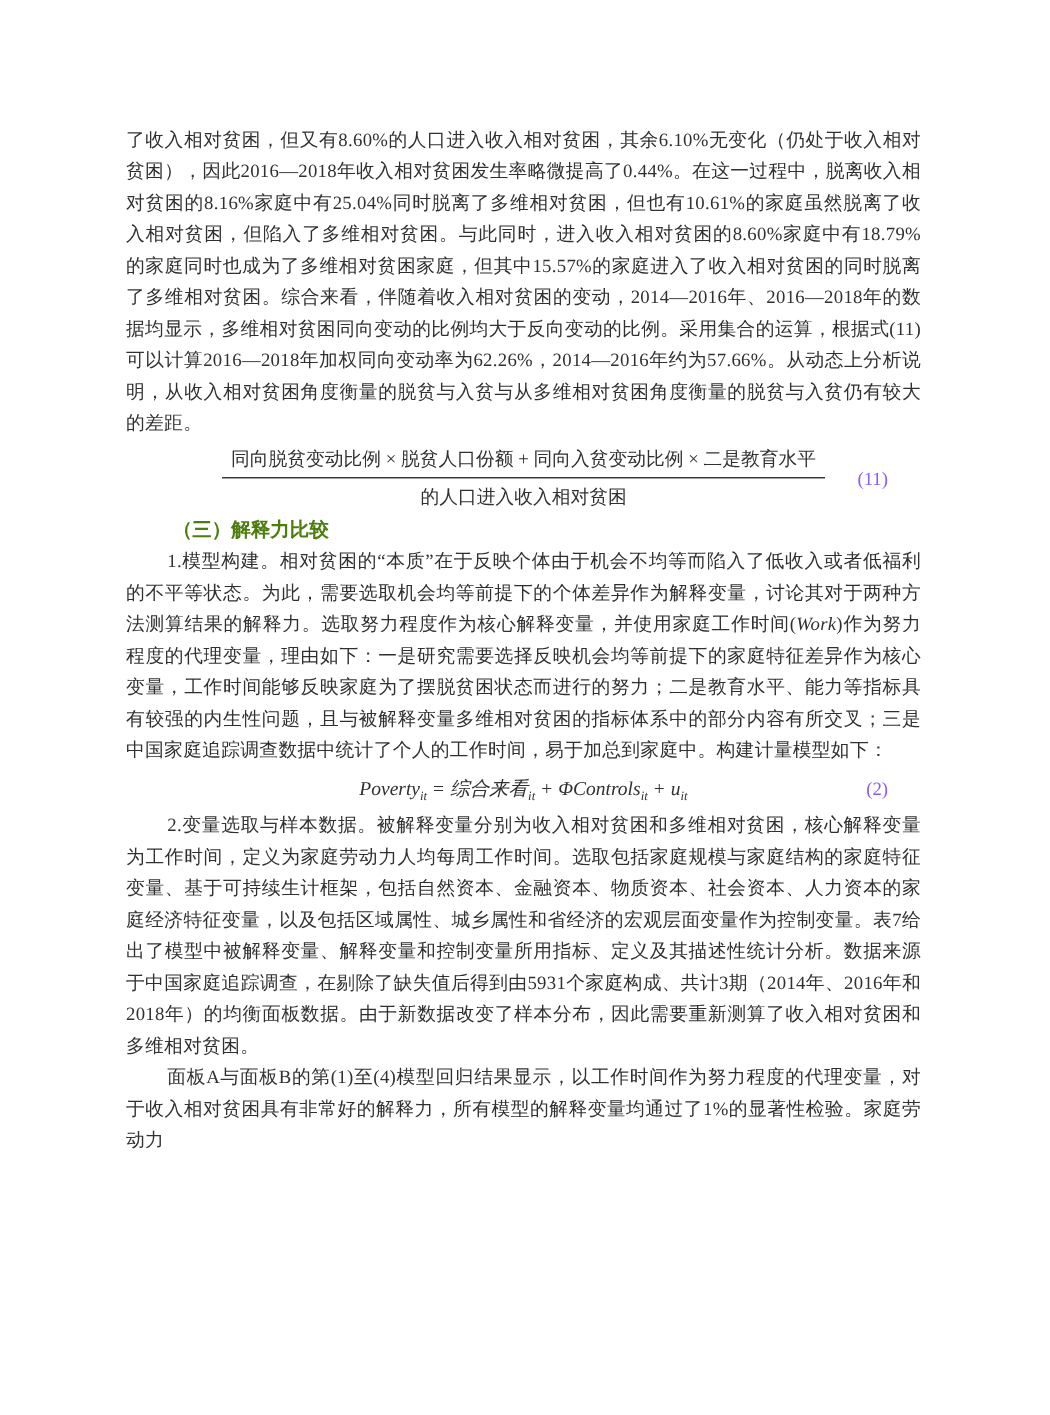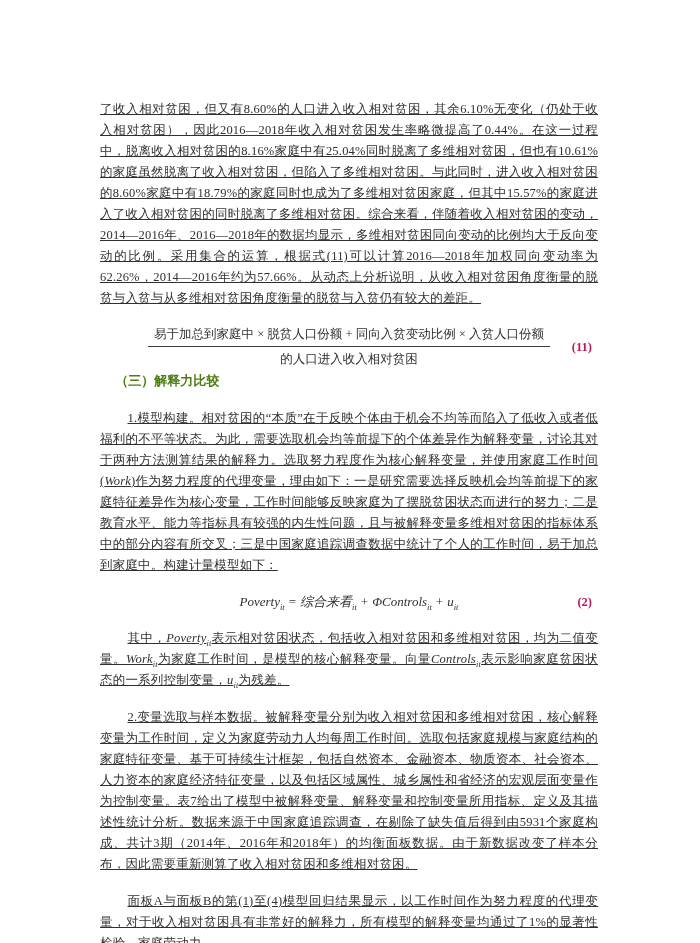--- a/index.html
+++ b/index.html
@@ -3,69 +3,67 @@
 <meta charset="utf-8">
 <style>
   html,body{margin:0;padding:0;background:#ffffff;}
   body{width:700px;height:943px;}
   .page{
     position:relative;width:700px;height:943px;overflow:hidden;background:#ffffff;
     font-family:"Liberation Serif","DejaVu Serif",serif;color:#303030;
   }
   .content{position:absolute;left:84px;top:83px;width:530px;}
   p.para{
-    margin:16px;font-size:12.5px;line-height:21px;text-align:justify;
+    margin:0;font-size:12.5px;line-height:21px;text-align:justify;
     letter-spacing:0.2px;
-    text-decoration:underline;
   }
   p.indent{text-indent:2.2em;}
   i.mvar{font-style:italic;font-family:"Liberation Serif","DejaVu Serif",serif;}
   sub.msub{font-style:italic;font-size:8.5px;line-height:0;}
   .mop{padding:0 4px;font-style:normal;}
   h3.heading{
     margin:0;padding:0;font-family:"Liberation Sans","DejaVu Sans",sans-serif;
     font-weight:700;font-size:13px;line-height:22px;text-indent:2.4em;color:#4d7c0f;
   }
   .formula{position:relative;text-align:center;margin:4px 0 2px 0;font-size:12.5px;line-height:18px;}
   .formula .flabel{
     position:absolute;right:22px;top:50%;transform:translateY(-50%);
-    font-size:12.5px;font-style:normal;color:#be185d;font-weight:bold;
+    font-size:12.5px;font-style:normal;color:#8b5cf6;
   }
   .f11 .frac{display:inline-block;vertical-align:middle;text-align:center;}
   .f11 .num{display:block;border-bottom:1px solid #3c3c3c;padding:0 6px 3px 6px;}
   .f11 .den{display:block;padding-top:3px;}
   .f12{margin:5px 0 4px 0;font-size:13px;line-height:20px;}
 </style>
 </head>
 <body>
 
 <div class="page">
   <div class="content">
 
     <p class="para">了收入相对贫困，但又有8.60%的人口进入收入相对贫困，其余6.10%无变化（仍处于收入相对贫困），因此2016—2018年收入相对贫困发生率略微提高了0.44%。在这一过程中，脱离收入相对贫困的8.16%家庭中有25.04%同时脱离了多维相对贫困，但也有10.61%的家庭虽然脱离了收入相对贫困，但陷入了多维相对贫困。与此同时，进入收入相对贫困的8.60%家庭中有18.79%的家庭同时也成为了多维相对贫困家庭，但其中15.57%的家庭进入了收入相对贫困的同时脱离了多维相对贫困。综合来看，伴随着收入相对贫困的变动，2014—2016年、2016—2018年的数据均显示，多维相对贫困同向变动的比例均大于反向变动的比例。采用集合的运算，根据式(11)可以计算2016—2018年加权同向变动率为62.26%，2014—2016年约为57.66%。从动态上分析说明，从收入相对贫困角度衡量的脱贫与入贫与从多维相对贫困角度衡量的脱贫与入贫仍有较大的差距。</p>
 
     <div class="formula f11">
       <span class="frac">
-        <span class="num">易于加总到家庭中 × 脱贫人口份额 + 同向入贫变动比例 × 入贫人口份额</span>
+        <span class="num">同向脱贫变动比例 × 脱贫人口份额 + 同向入贫变动比例 × 二是教育水平</span>
         <span class="den">的人口进入收入相对贫困</span>
       </span>
       <span class="flabel">(11)</span>
     </div>
 
     <h3 class="heading">（三）解释力比较</h3>
 
 
     <p class="para indent">1.模型构建。相对贫困的“本质”在于反映个体由于机会不均等而陷入了低收入或者低福利的不平等状态。为此，需要选取机会均等前提下的个体差异作为解释变量，讨论其对于两种方法测算结果的解释力。选取努力程度作为核心解释变量，并使用家庭工作时间(<i class="mvar">Work</i>)作为努力程度的代理变量，理由如下：一是研究需要选择反映机会均等前提下的家庭特征差异作为核心变量，工作时间能够反映家庭为了摆脱贫困状态而进行的努力；二是教育水平、能力等指标具有较强的内生性问题，且与被解释变量多维相对贫困的指标体系中的部分内容有所交叉；三是中国家庭追踪调查数据中统计了个人的工作时间，易于加总到家庭中。构建计量模型如下：</p>
 
     <div class="formula f12">
       <span class="eqbody"><i class="mvar">Poverty</i><sub class="msub">it</sub><span class="mop">=</span><i class="mvar">综合来看</i><sub class="msub">it</sub><span class="mop">+</span><i class="mvar">ΦControls</i><sub class="msub">it</sub><span class="mop">+</span><i class="mvar">u</i><sub class="msub">it</sub></span>
       <span class="flabel">(2)</span>
     </div>
 
-    <p class="para indent">其中，<i class="mvar">Poverty</i><sub class="msub">it</sub>表示相对贫困状态，包括收入相对贫困和多维相对贫困，均为二值变量。<i class="mvar">Work</i><sub class="msub">it</sub>为家庭工作时间，是模型的核心解释变量。向量<i class="mvar">Controls</i><sub class="msub">it</sub>表示影响家庭贫困状态的一系列控制变量，<i class="mvar">u</i><sub class="msub">it</sub>为残差。</p>
 
     <p class="para indent">2.变量选取与样本数据。被解释变量分别为收入相对贫困和多维相对贫困，核心解释变量为工作时间，定义为家庭劳动力人均每周工作时间。选取包括家庭规模与家庭结构的家庭特征变量、基于可持续生计框架，包括自然资本、金融资本、物质资本、社会资本、人力资本的家庭经济特征变量，以及包括区域属性、城乡属性和省经济的宏观层面变量作为控制变量。表7给出了模型中被解释变量、解释变量和控制变量所用指标、定义及其描述性统计分析。数据来源于中国家庭追踪调查，在剔除了缺失值后得到由5931个家庭构成、共计3期（2014年、2016年和2018年）的均衡面板数据。由于新数据改变了样本分布，因此需要重新测算了收入相对贫困和多维相对贫困。</p>
 
 
     <p class="para indent">面板A与面板B的第(1)至(4)模型回归结果显示，以工作时间作为努力程度的代理变量，对于收入相对贫困具有非常好的解释力，所有模型的解释变量均通过了1%的显著性检验。家庭劳动力</p>
 
   </div>
 </div>
 
 </body></html>

